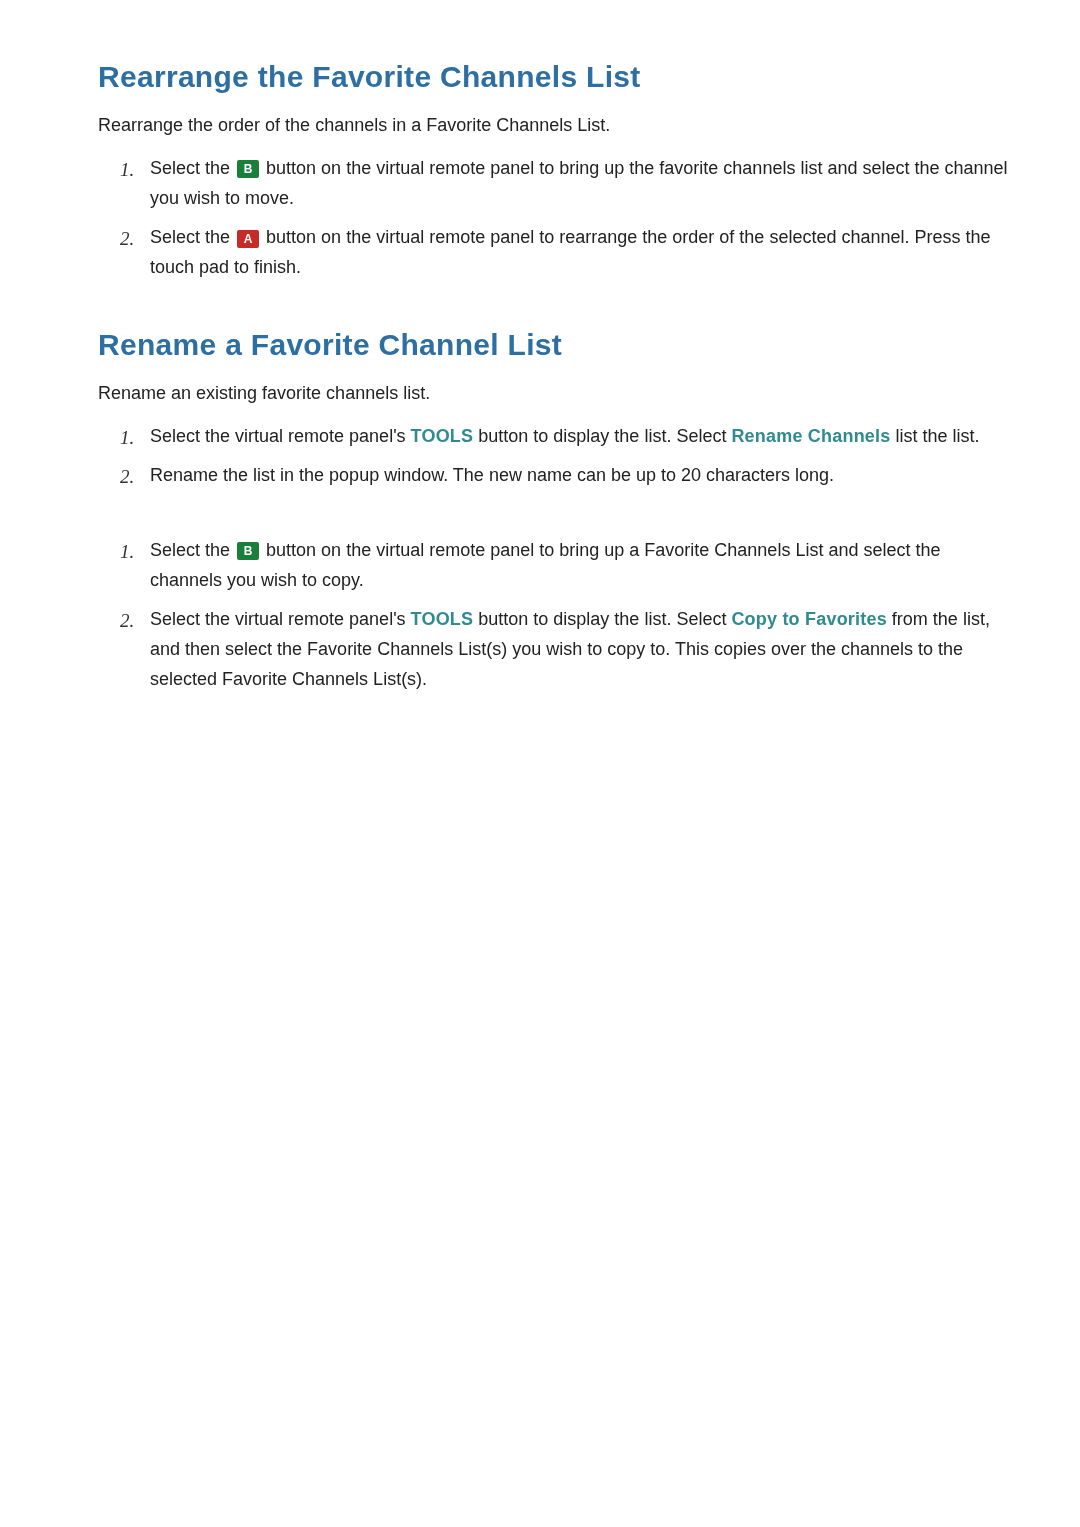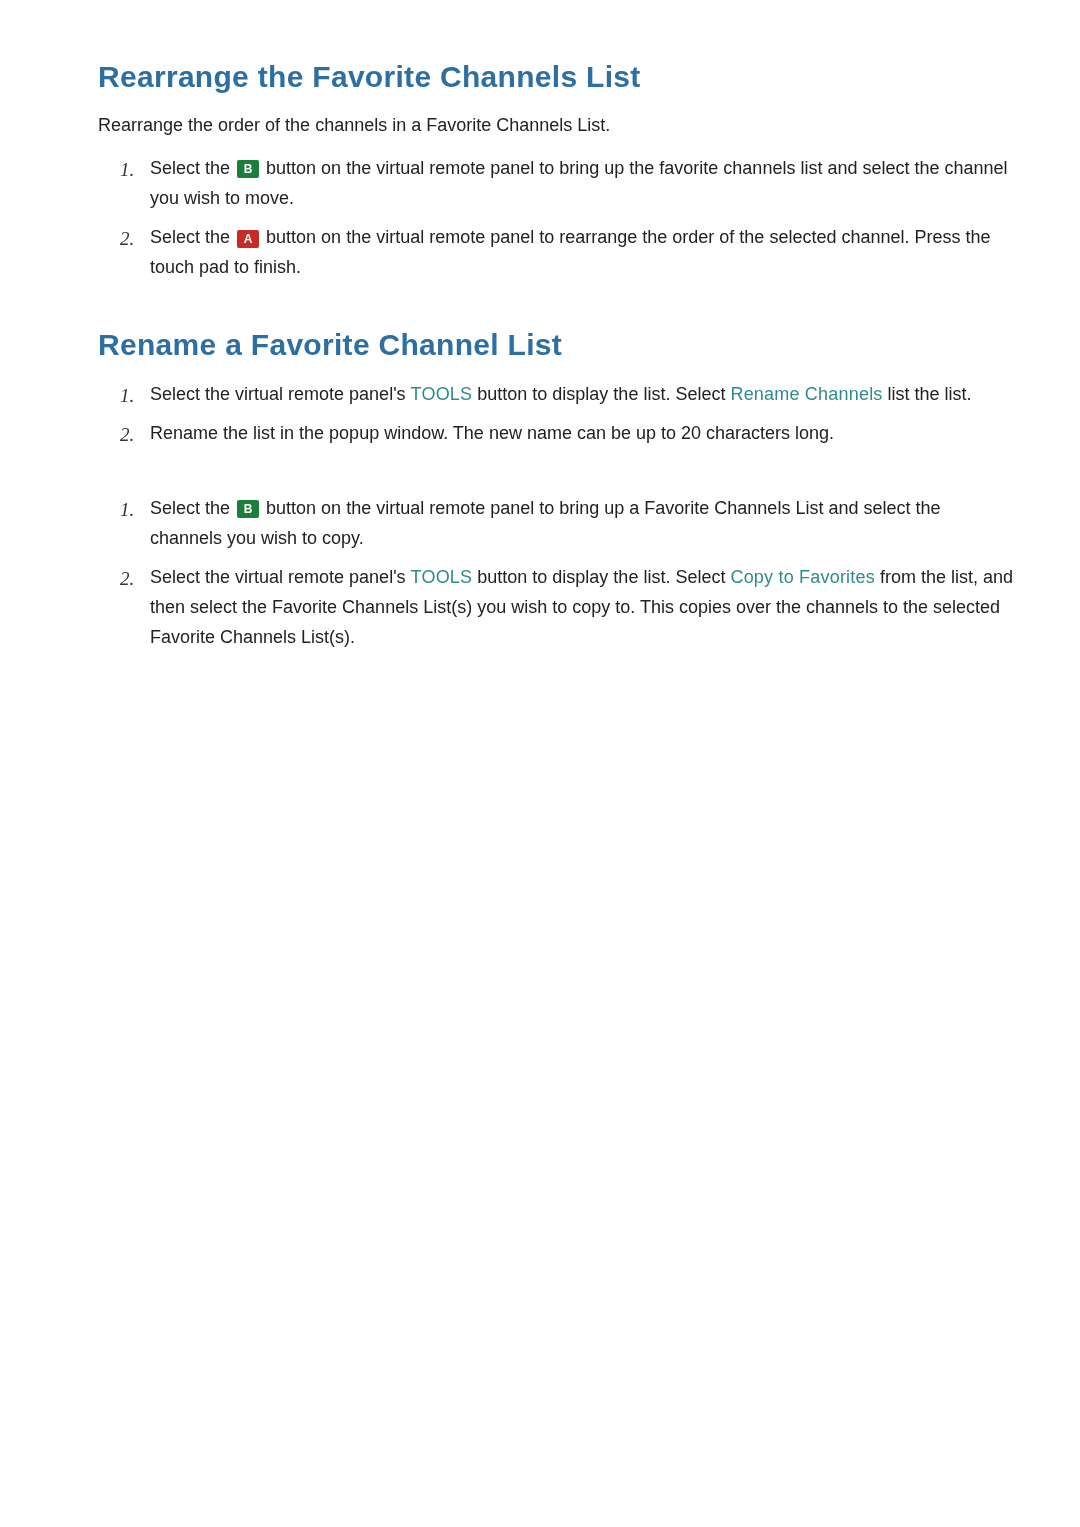--- a/index.html
+++ b/index.html
@@ -66,21 +66,21 @@
     color: #ffffff;
     border-radius: 2px;
     line-height: 1;
     vertical-align: middle;
     margin: 0 2px;
   }
   .btn-b { background: #1a7f3a; }
   .btn-a { background: #c62b28; }
   .key-teal {
     color: #2f8b8f;
-    font-weight: 400;
+    font-weight: 700;
     letter-spacing: 0.2px;
   }
 </style>
 </head>
 <body>
 
 <div class="page">
 
   <div class="section">
     <div class="section-heading">Rearrange the Favorite Channels List</div>
@@ -90,20 +90,21 @@
         <span>Select the </span><span class="btn-box btn-b">B</span><span> button on the virtual remote panel to bring up the favorite channels list and select the channel you wish to move.</span>
       </li>
       <li>
         <span>Select the </span><span class="btn-box btn-a">A</span><span> button on the virtual remote panel to rearrange the order of the selected channel. Press the touch pad to finish.</span>
       </li>
     </ol>
   </div>
 
   <div class="section">
     <div class="section-heading">Rename a Favorite Channel List</div>
+    <div class="section-intro">Rename an existing favorite channels list.</div>
     <ol class="steps">
       <li>
         <span>Select the virtual remote panel's </span><span class="key-teal">TOOLS</span><span> button to display the list. Select </span><span class="key-teal">Rename Channels</span><span> list the list.</span>
       </li>
       <li>
         <span>Rename the list in the popup window. The new name can be up to 20 characters long.</span>
       </li>
     </ol>
   </div>
 

